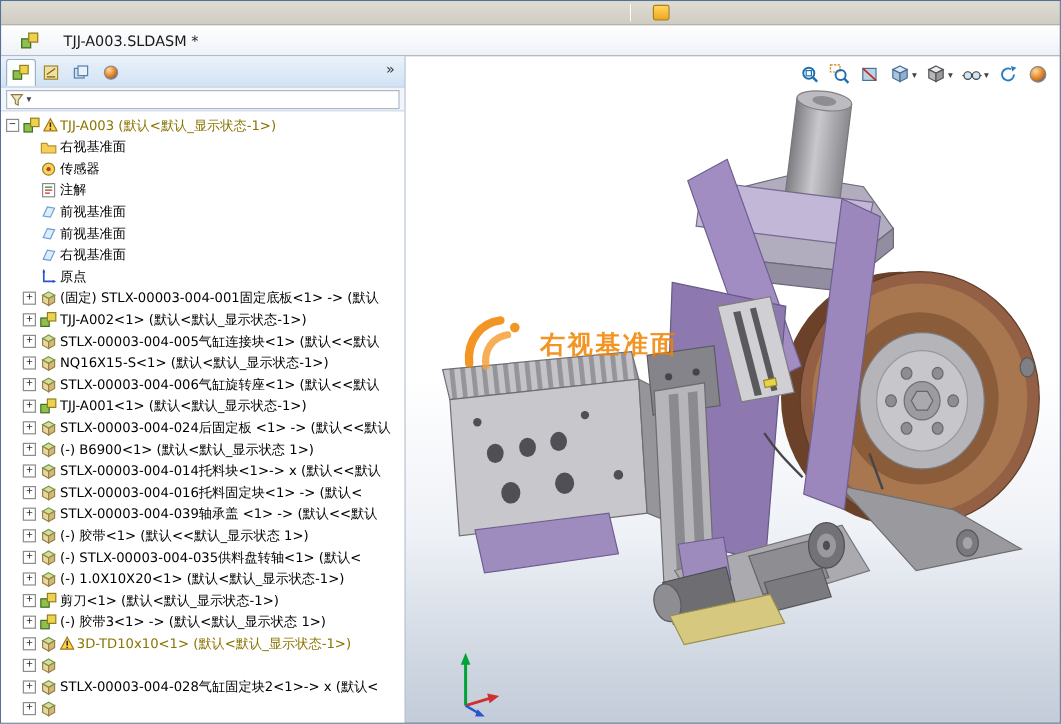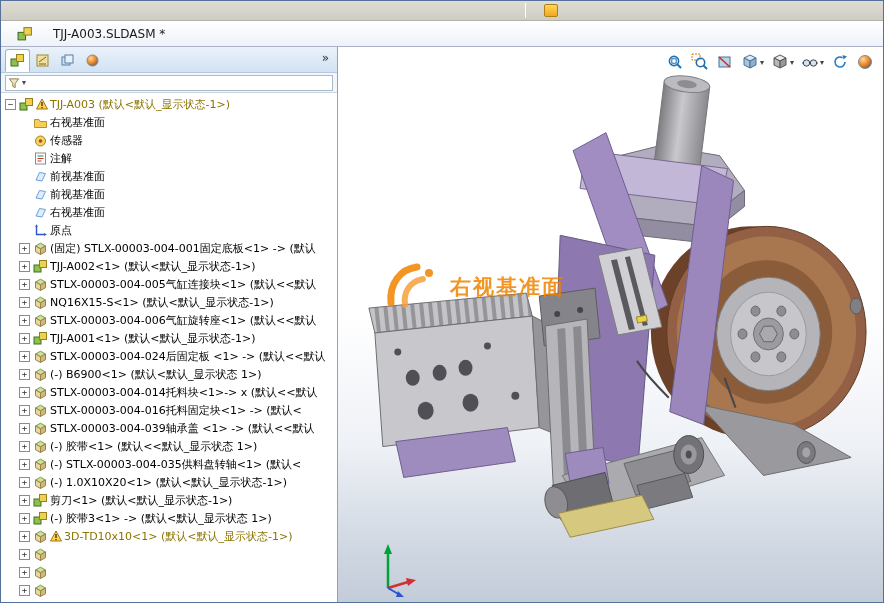--- a/index.html
+++ b/index.html
@@ -421,20 +421,21 @@
           </div>
           <div class="trow l1">
             <span class="exp">+</span>
             <span class="ticon">
               <svg viewBox="0 0 15 15">
                 <polygon points="2.5,5 7.5,2.2 12.5,5 7.5,7.8" fill="#cfe09a" stroke="#7a9a4a"></polygon>
                 <polygon points="2.5,5 7.5,7.8 7.5,13.5 2.5,10.7" fill="#e8d89e" stroke="#96824a"></polygon>
                 <polygon points="12.5,5 7.5,7.8 7.5,13.5 12.5,10.7" fill="#d2ba76" stroke="#96824a"></polygon>
               </svg>
             </span>
+            <span class="tlabel">STLX-00003-004-028气缸固定块2&lt;1&gt;-&gt; x (默认&lt;</span>
           </div>
           <div class="trow l1">
             <span class="exp">+</span>
             <span class="ticon">
               <svg viewBox="0 0 15 15">
                 <polygon points="2.5,5 7.5,2.2 12.5,5 7.5,7.8" fill="#cfe09a" stroke="#7a9a4a"></polygon>
                 <polygon points="2.5,5 7.5,7.8 7.5,13.5 2.5,10.7" fill="#e8d89e" stroke="#96824a"></polygon>
                 <polygon points="12.5,5 7.5,7.8 7.5,13.5 12.5,10.7" fill="#d2ba76" stroke="#96824a"></polygon>
               </svg>
             </span>

